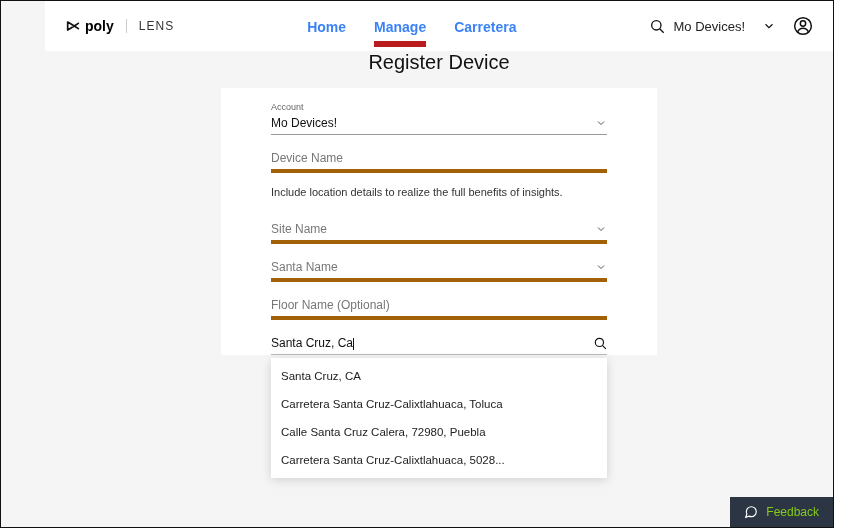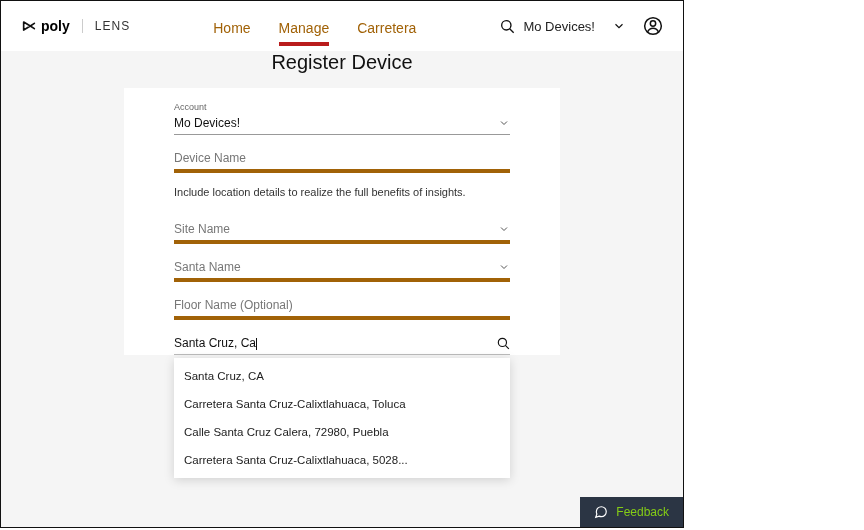--- a/index.html
+++ b/index.html
@@ -1,24 +1,24 @@
 <!DOCTYPE html>
 <html><head>
 <meta charset="utf-8">
 <style>
   * { box-sizing: border-box; margin: 0; padding: 0; }
   html, body { width: 864px; height: 530px; overflow: hidden; font-family: -apple-system, BlinkMacSystemFont, "Segoe UI", Arial, sans-serif; }
-  .frame { width: 684px; height: 528px; border: 1px solid #111; background: #f5f5f5; position: relative; }
+  .frame { width: 834px; height: 528px; border: 1px solid #111; background: #f5f5f5; position: relative; padding-left: 44px; }
   .header { display: flex; align-items: center; height: 50px; background: #fff; padding: 0 20px; }
   .logo { display: flex; align-items: center; gap: 12px; }
   .logo-poly { display:flex; align-items:center; gap:4px; font-weight:700; font-size:14px; }
   .logo-lens { border-left:1px solid #ccc; padding-left:12px; font-size:12px; letter-spacing:1px; color:#333; }
   .nav { display:flex; gap:28px; margin:0 auto; }
-  .nav a { font-size:14px; color:#a16207; font-weight:400; text-decoration:none; padding:6px 0;margin-top:8px; }
-  .nav a.active { border-bottom:4px solid #b91c1c; }
+  .nav a { font-size:14px; color:#3b82f6; font-weight:700; text-decoration:none; padding:6px 0;margin-top:8px; }
+  .nav a.active { border-bottom:6px solid #b91c1c; }
   .header-right { display:flex; align-items:center; gap:14px; }
   .search-group { display:flex; align-items:center; gap:8px; font-size:13px; color:#222; }
   .icon-btn { display:flex; align-items:center; justify-content:center; width:20px; height:20px; cursor:pointer; }
   .page-title { text-align:center; font-size:20px; font-weight:400; color:#111; margin-bottom:14px; }
   .card { width:436px; background:#fff; margin:0 auto; padding:14px 50px 0 50px; }
   .field { position:relative; margin-bottom:12px; }
   .field-label-sm { font-size:9px; color:#666; margin-bottom:2px; }
   .field-value { font-size:12px; color:#111; padding:2px 0 4px 0; border-bottom:1px solid #999; display:flex; justify-content:space-between; align-items:center; }
   .field-placeholder { font-size:12px; color:#777; padding:4px 0 4px 0; border-bottom:4px solid #a16207; display:flex; justify-content:space-between; align-items:center; }
   .chev { width:12px; height:12px; color:#555; flex:0 0 auto; }

